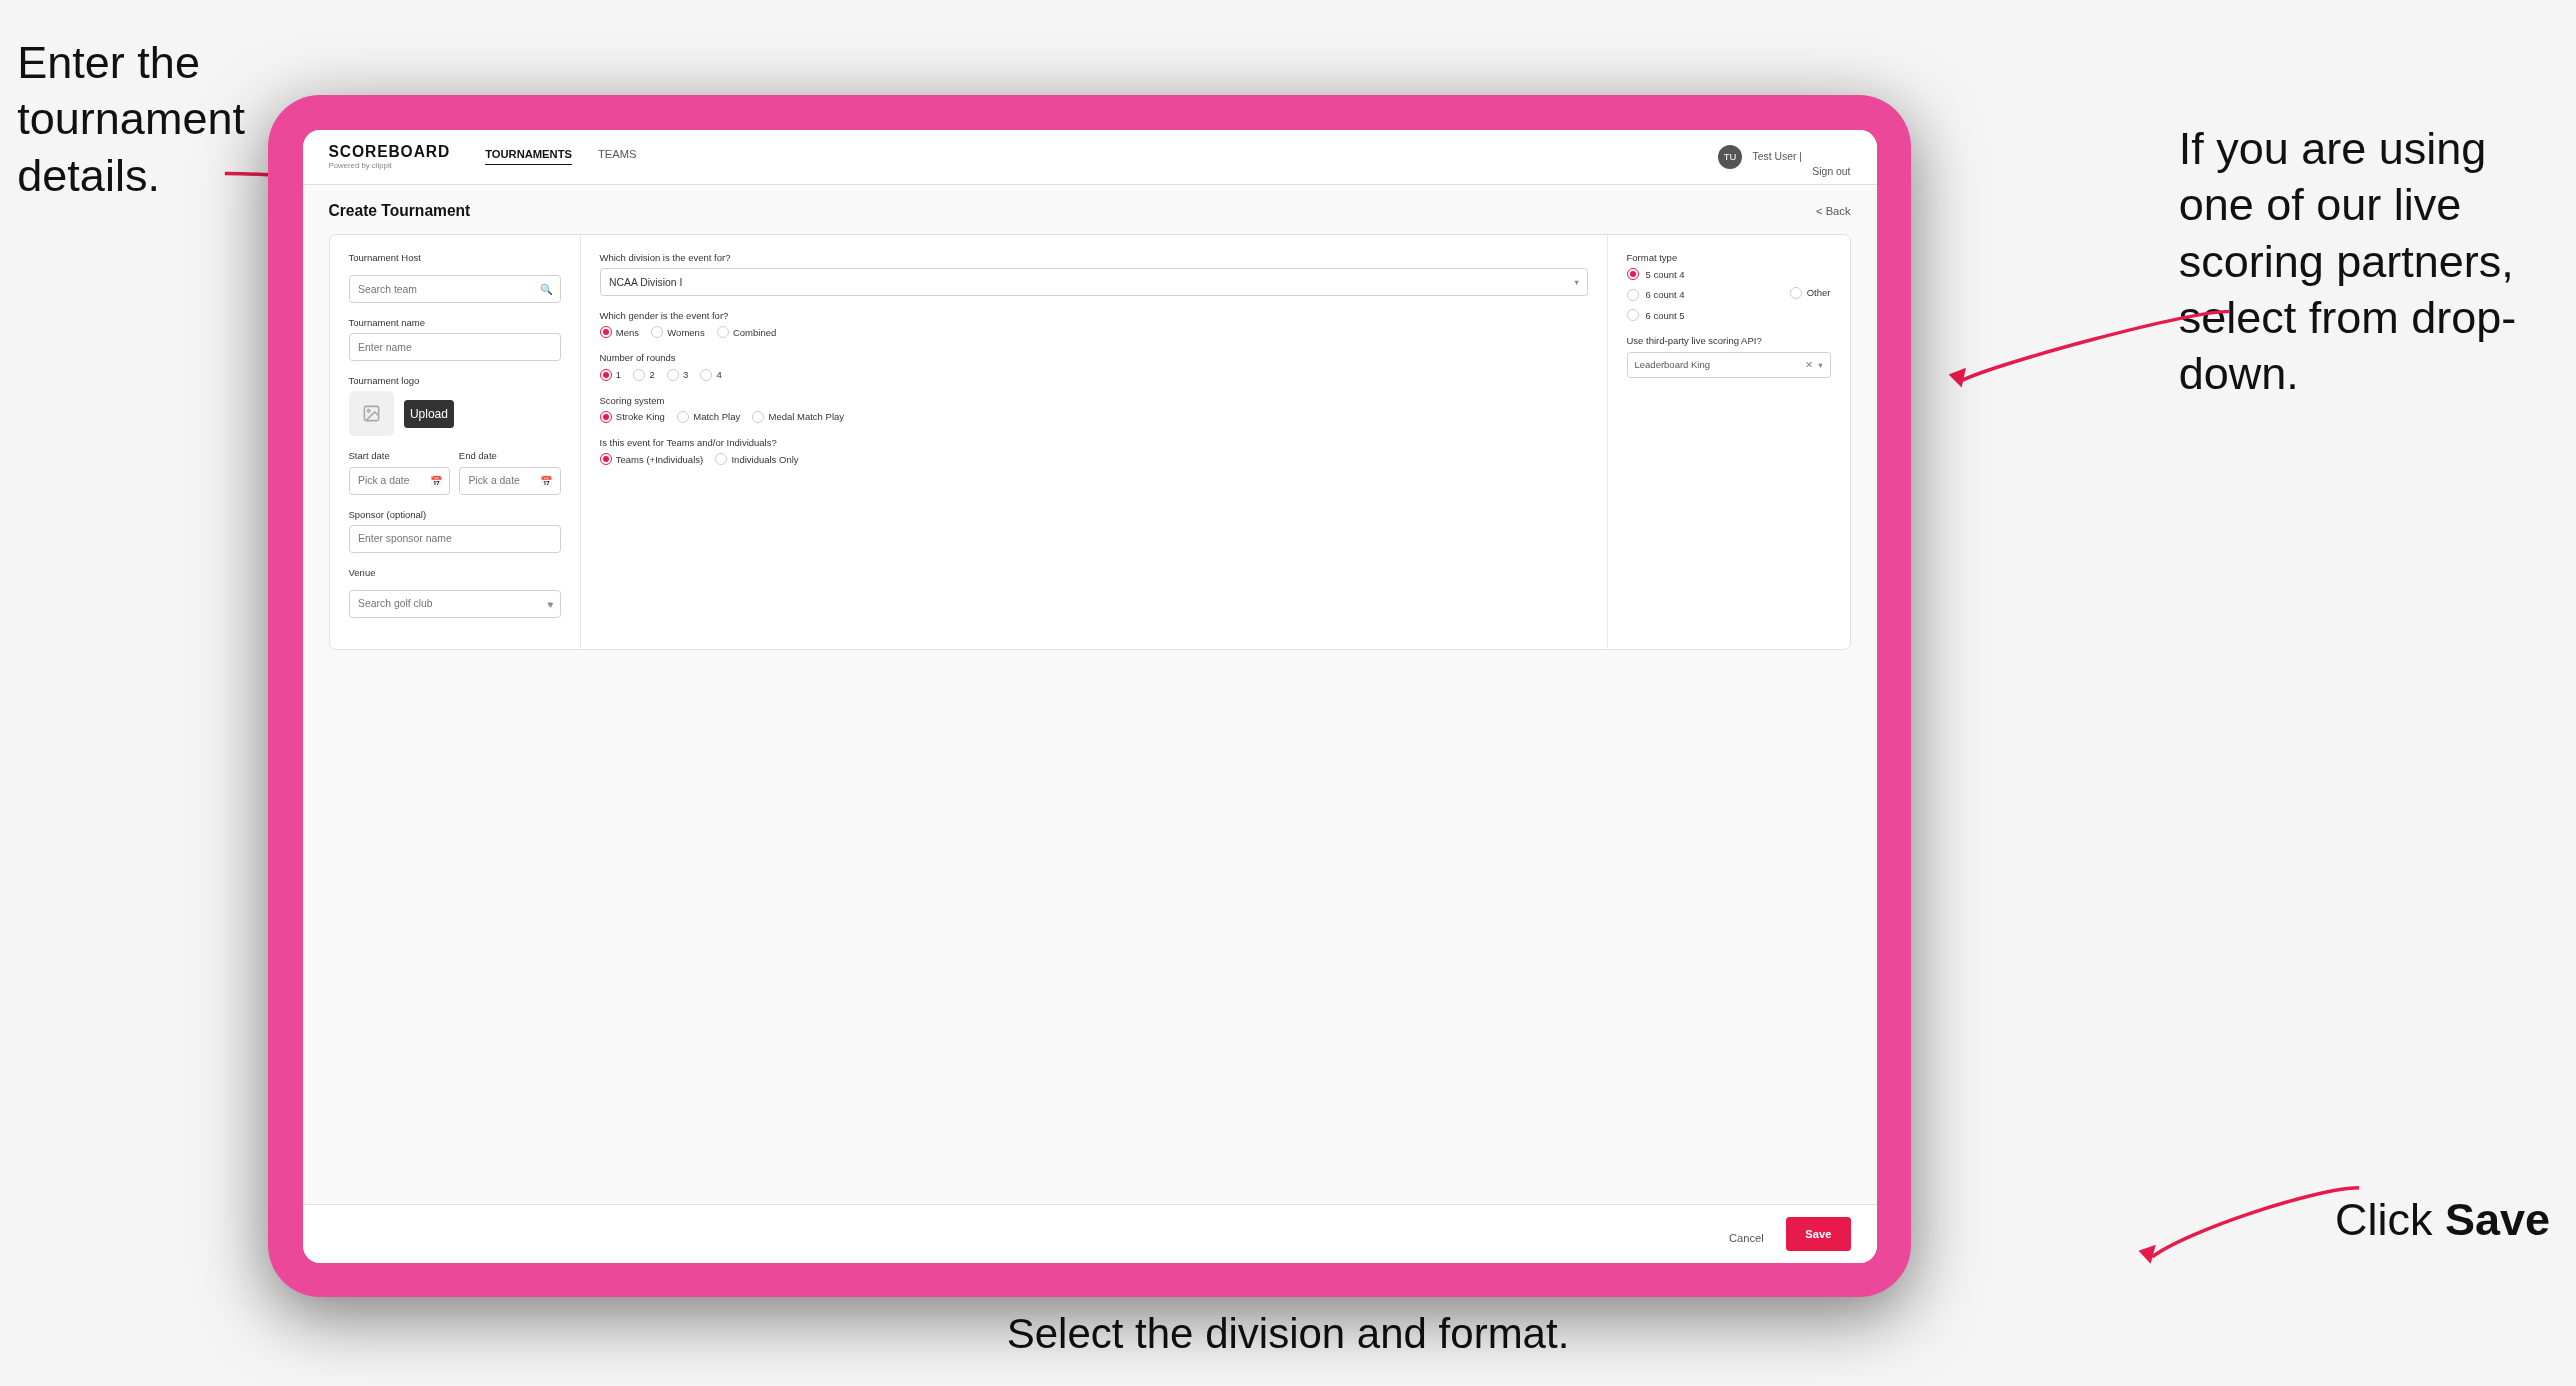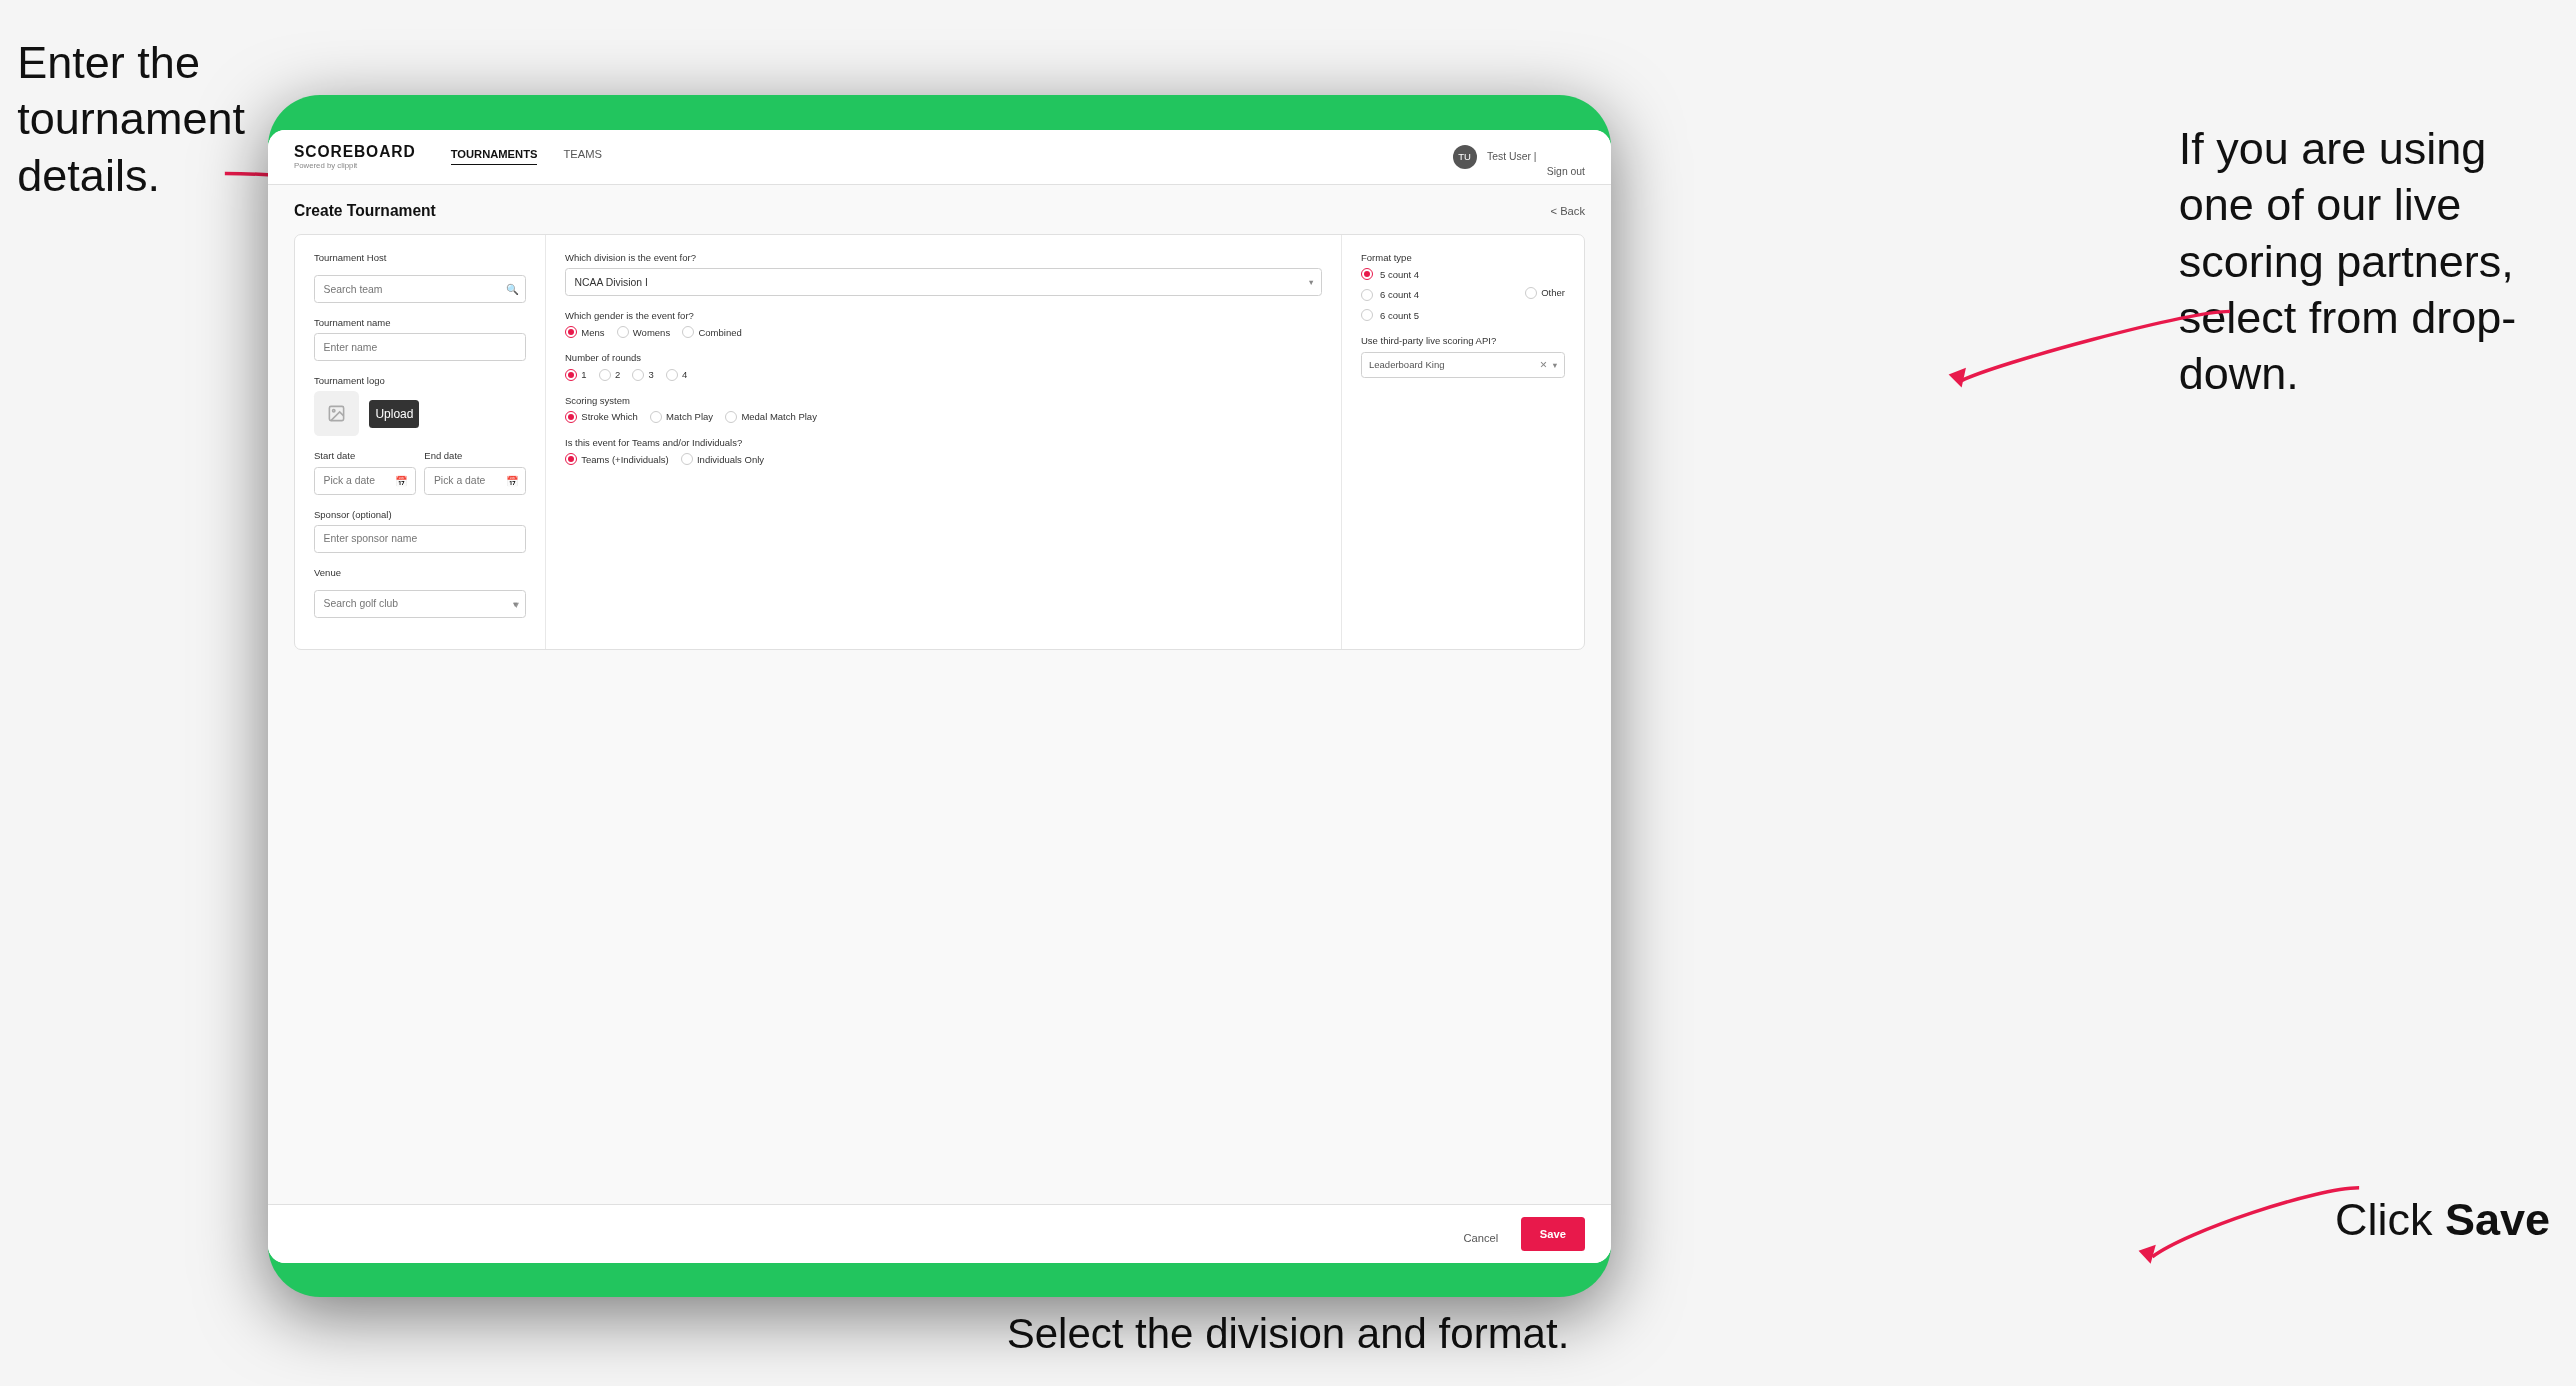--- a/index.html
+++ b/index.html
@@ -56,23 +56,23 @@
     .arrow-svg {
       position: absolute;
       pointer-events: none;
     }
 
     
     .tablet {
       position: absolute;
       top: 95px;
       left: 268px;
-      width: 1343px;
+      width: 1643px;
       height: 1202px;
-      background: #22c55e;
+      background: #ec4899;
       border-radius: 52px;
       box-shadow: 0 17.3px 69px rgba(0,0,0,0.5);
       display: flex;
       align-items: center;
       justify-content: center;
     }
 
     .tablet-screen {
       width: 1574px;
       height: 1133px;
@@ -637,21 +637,21 @@
             </div>
           </div>
 
           <div class="form-group">
             <label class="form-label">Scoring system</label>
             <div class="radio-group">
               <label class="radio-item">
                 <div class="radio-circle selected">
                     <div></div>
                   </div>
-                <span>Stroke Which</span>
+                <span>Stroke King</span>
               </label>
               <label class="radio-item">
                 <div class="radio-circle"></div>
                 <span>Match Play</span>
               </label>
               <label class="radio-item">
                 <div class="radio-circle"></div>
                 <span>Medal Match Play</span>
               </label>
             </div>

